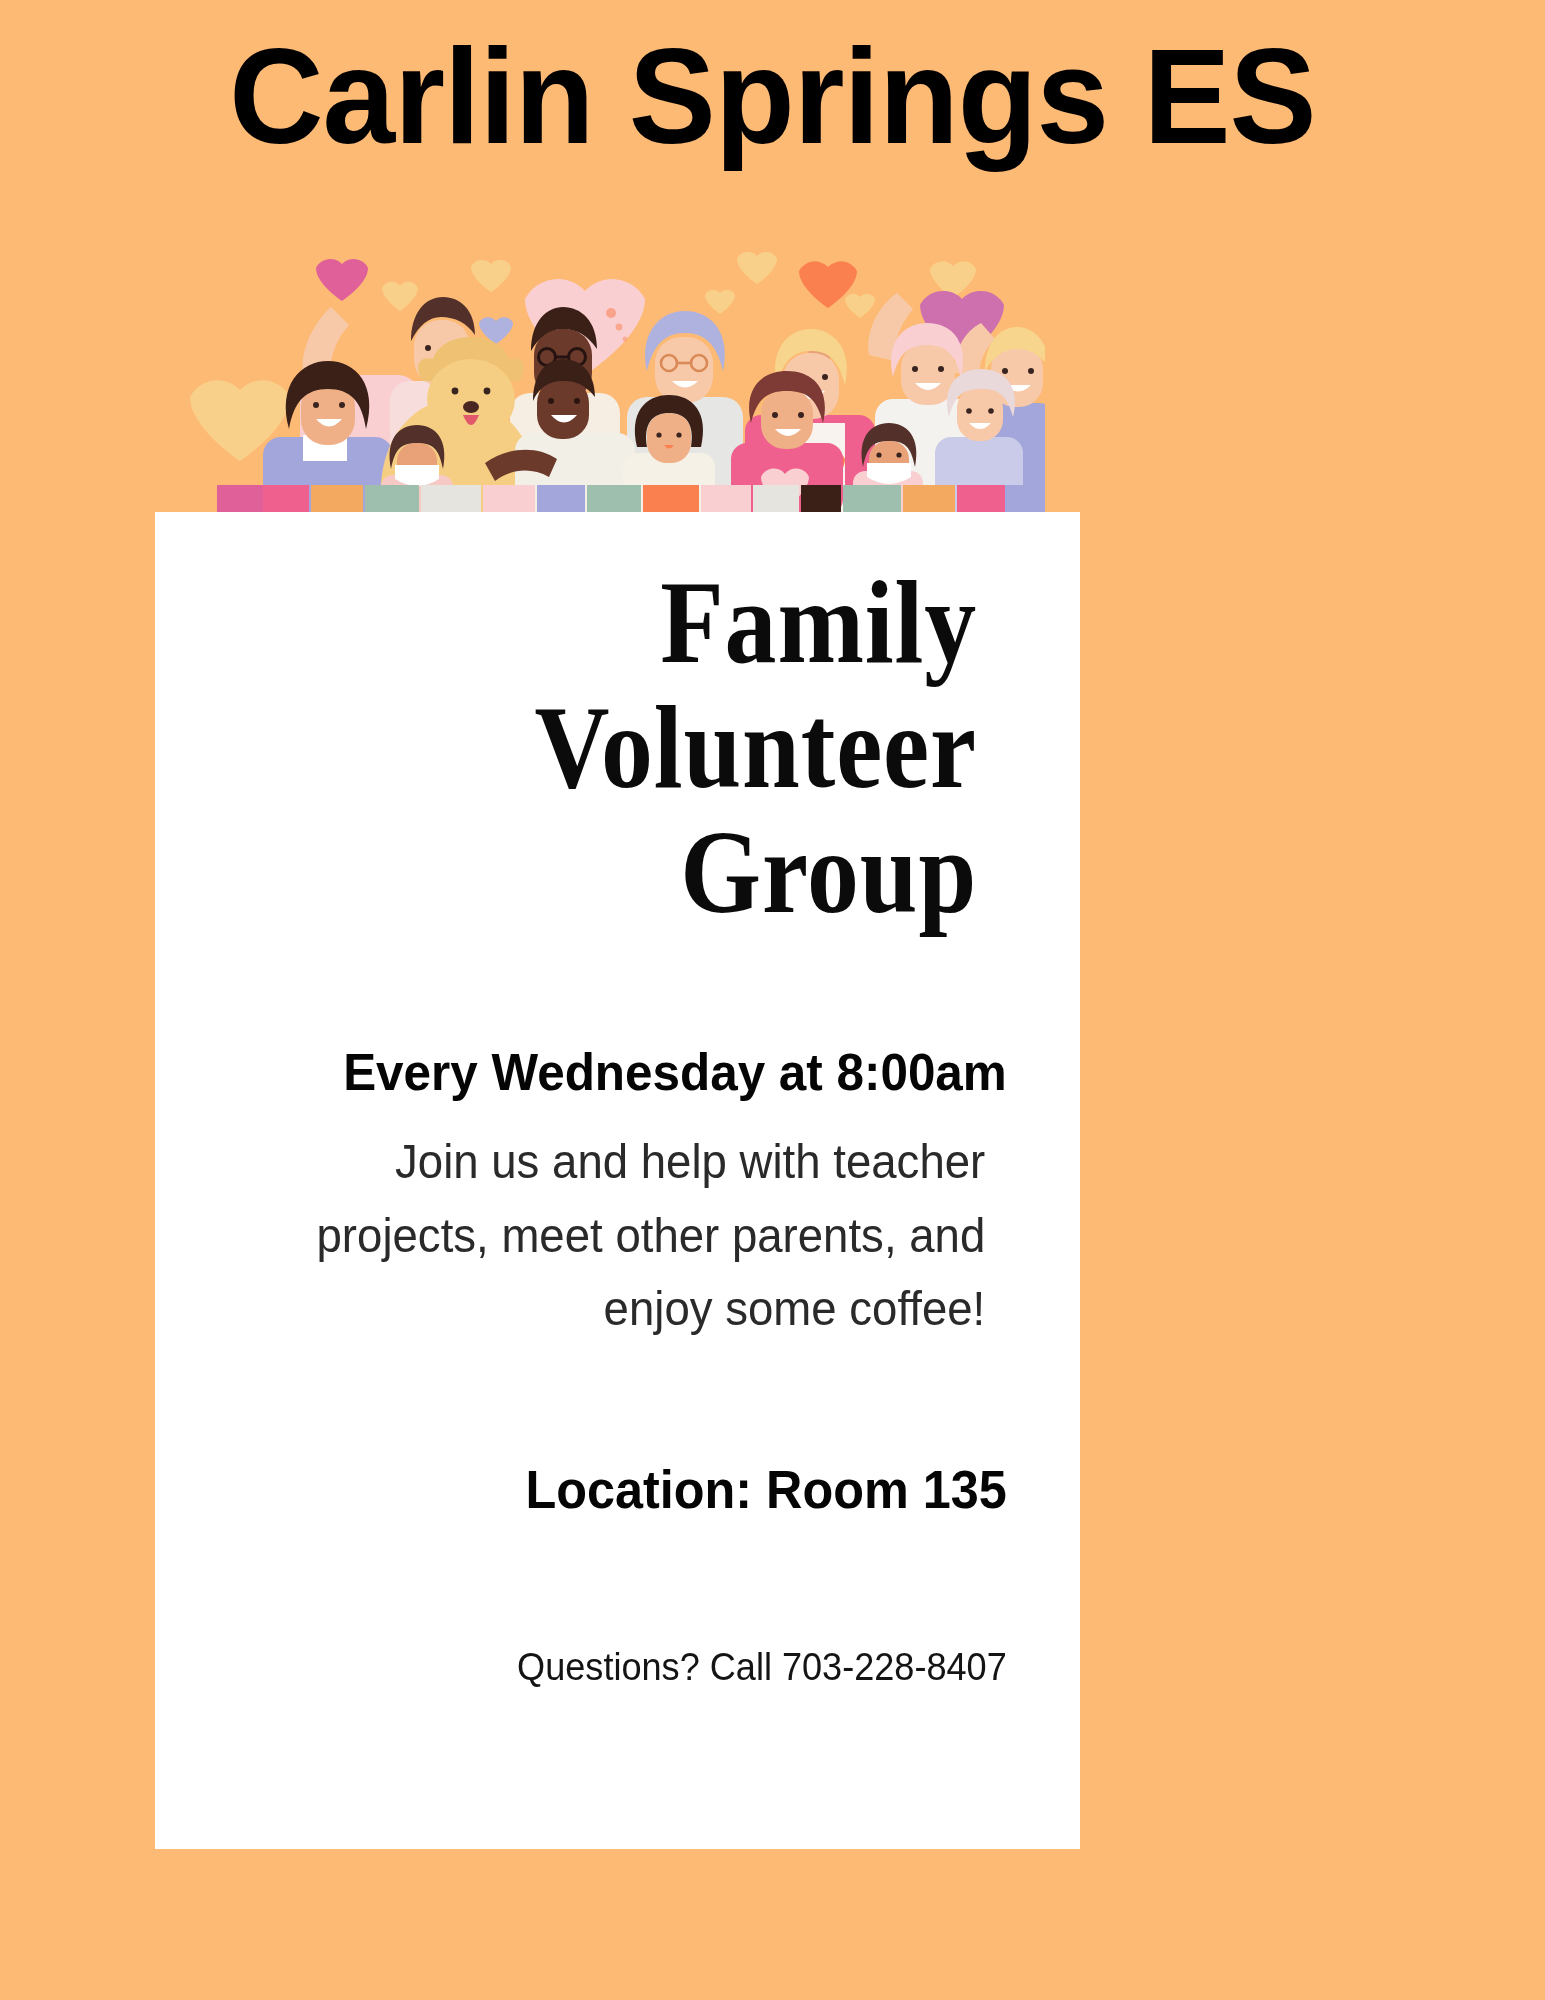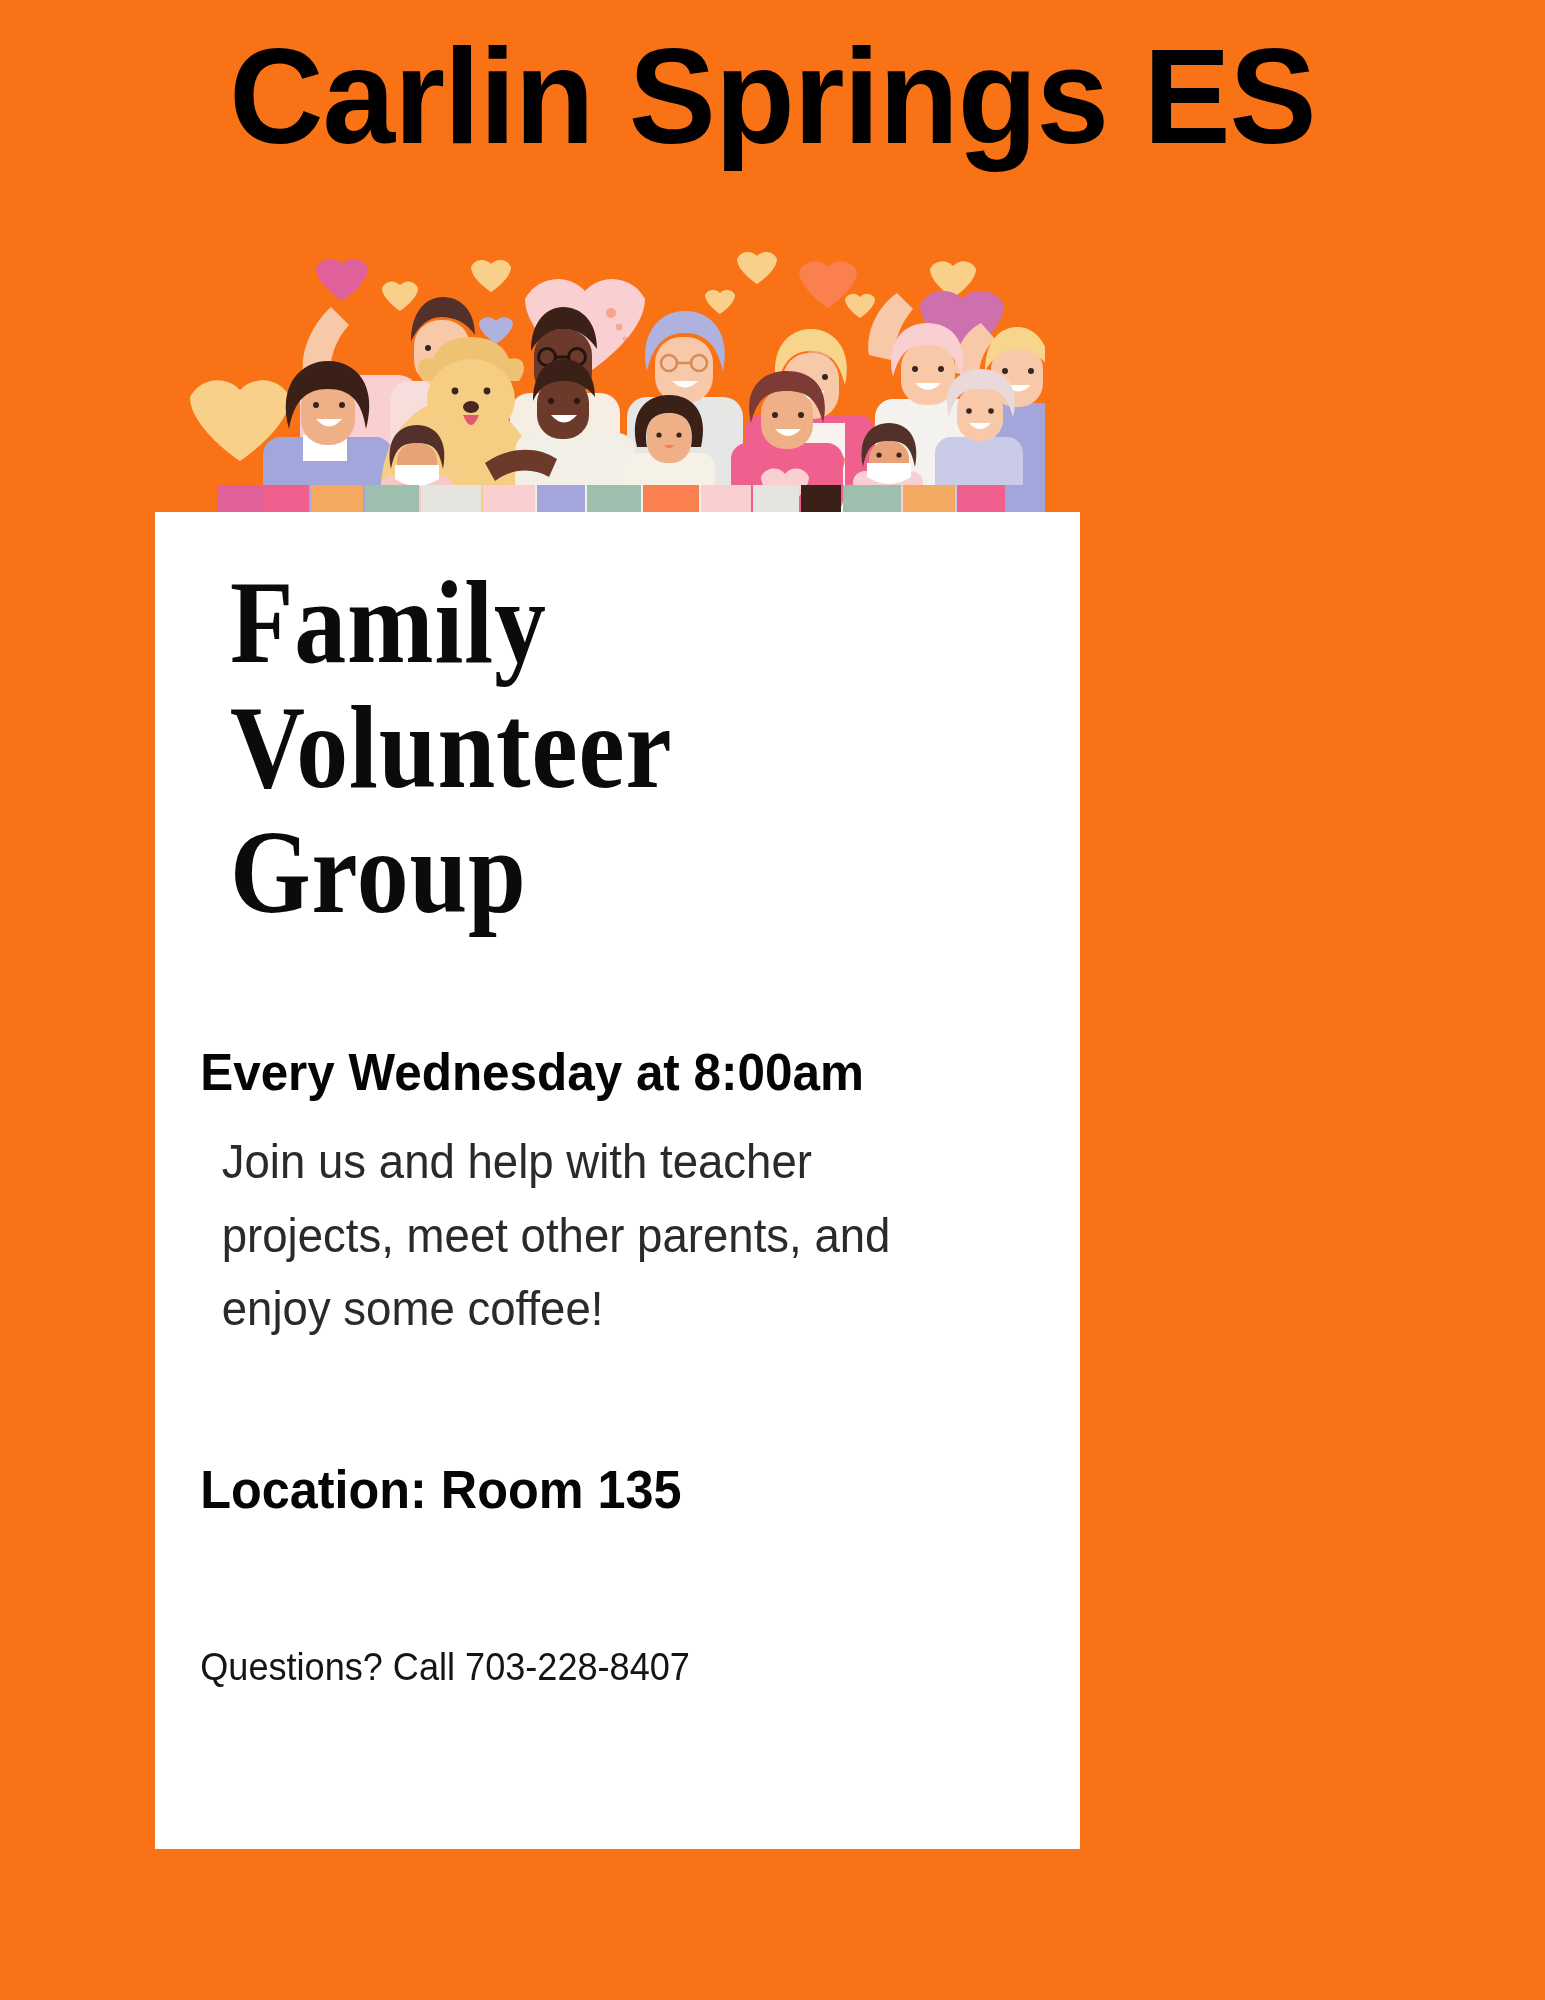--- a/index.html
+++ b/index.html
@@ -11,21 +11,21 @@
     height: 2000px;
     background: #ff5757;
     font-family: "Liberation Sans", sans-serif;
     overflow: hidden;
     position: relative;
   }
 
   .poster {
     position: absolute;
     inset: 0;
-    background: #f97316;
+    background: #fdba74;
   }
 
   
   .school-title {
     position: absolute;
     top: 28px;
     left: 0;
     width: 100%;
     text-align: center;
     font-family: "Liberation Sans", sans-serif;
@@ -56,21 +56,21 @@
   
   .card {
     position: absolute;
     left: 155px;
     top: 512px;
     width: 925px;
     height: 1337px;
     background: #ffffff;
     box-sizing: border-box;
     padding: 30px 52px 0 24px;
-    text-align: left;
+    text-align: right;
   }
 
   .headline {
     font-family: "Liberation Serif", "DejaVu Serif", serif;
     font-weight: bold;
     font-size: 118px;
     line-height: 1.06;
     color: #0b0b0b;
     margin: 18px 0 0 0;
     transform: scaleX(0.88);

